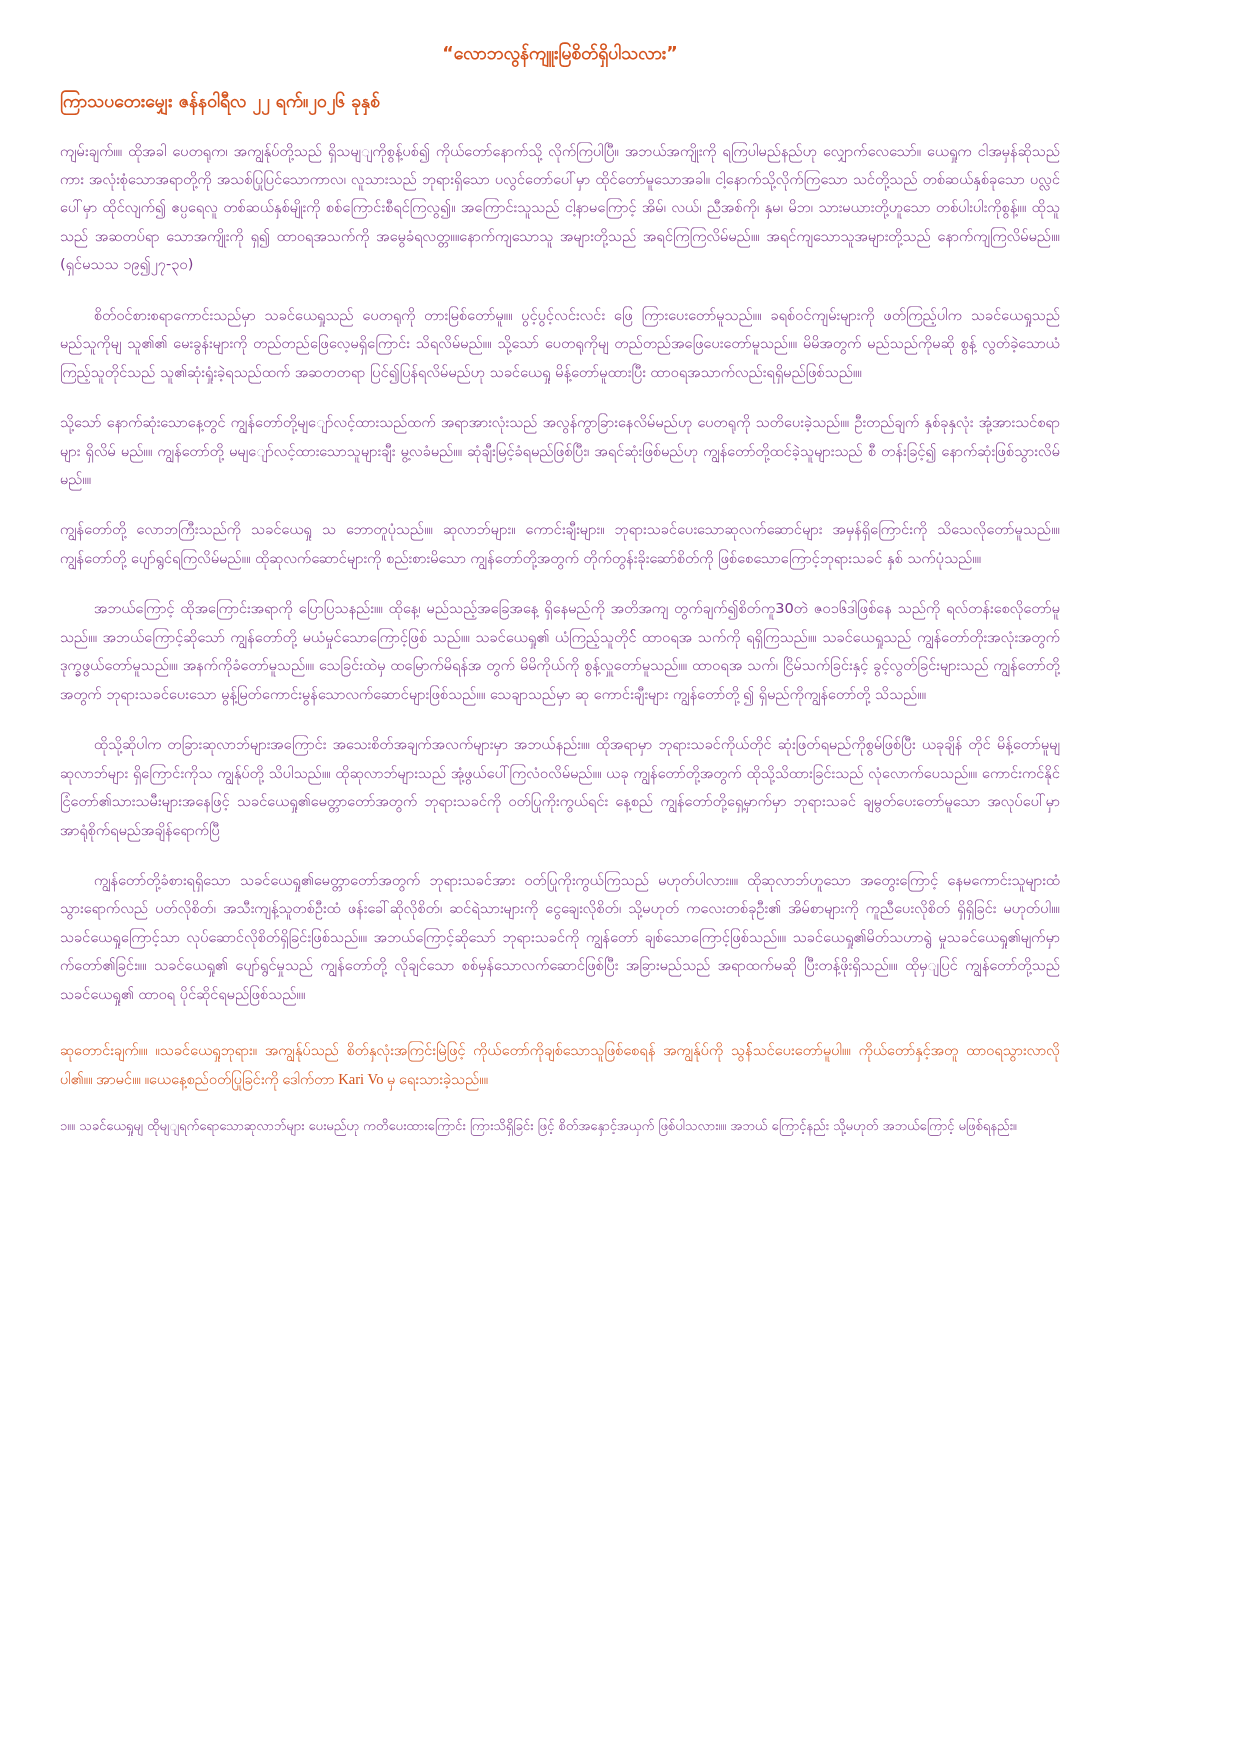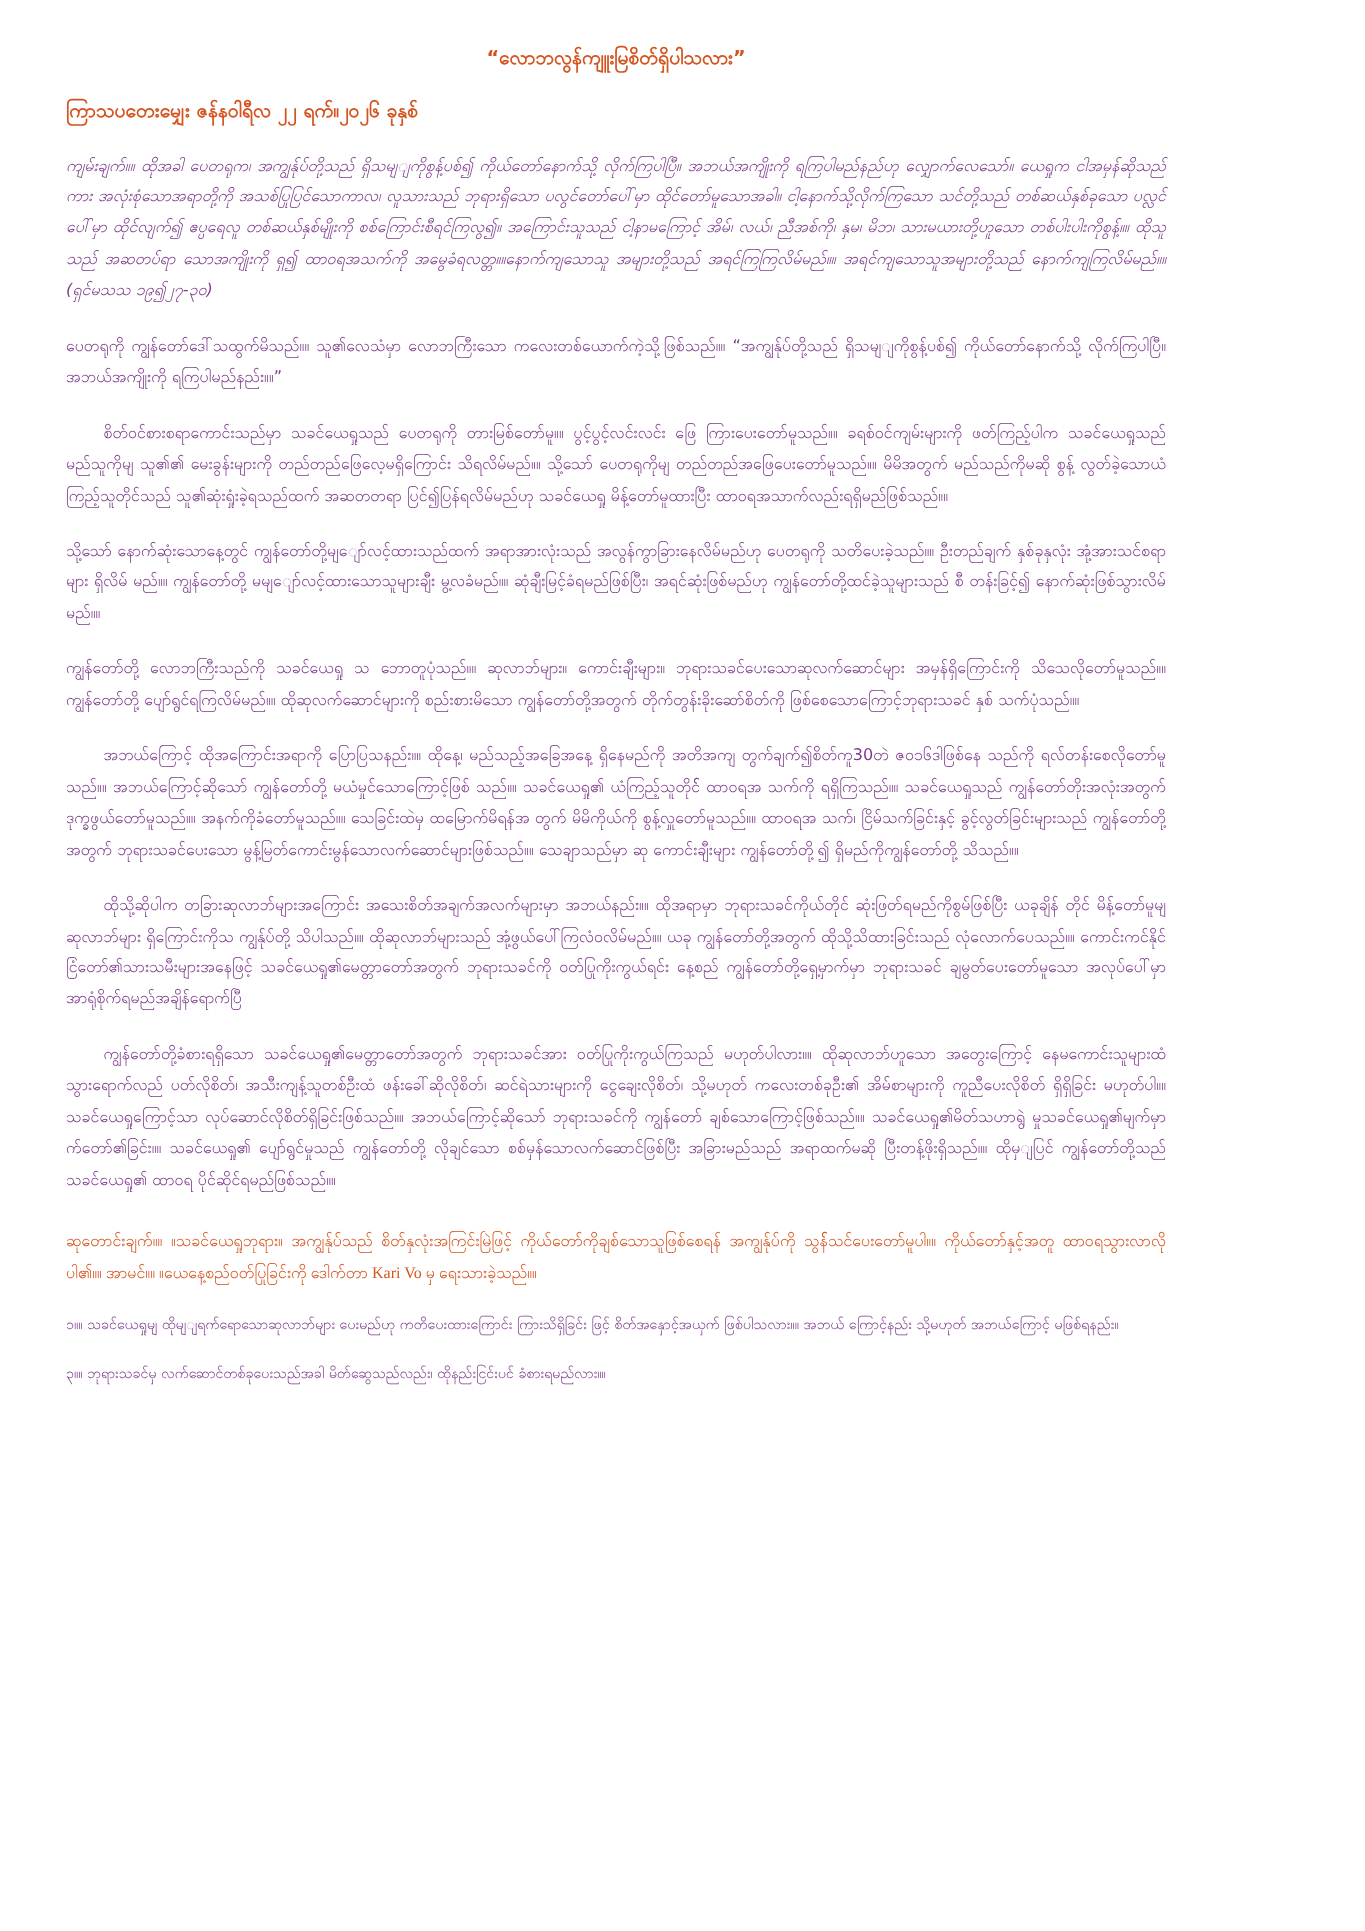--- a/index.html
+++ b/index.html
@@ -37,21 +37,20 @@
     color: #7e3b8c;
     font-size: 14.6px;
     line-height: 1.95;
     text-align: justify;
     margin: 22px 0 0 0;
   }
   .para.indent {
     text-indent: 34px;
   }
   .para.scripture {
-    font-style: italic;
   }
   .prayer {
     color: #d4541e;
     font-size: 14.6px;
     line-height: 1.95;
     text-align: justify;
     margin: 28px 0 0 0;
     font-family: Liberation Serif, serif;
   }
   .qheading {
@@ -70,31 +69,29 @@
 </style>
 </head>
 <body>
 
 <div class="page">
 
   <div class="title">“လောဘလွန်ကျူးမြစိတ်ရှိပါသလား”</div>
   <div class="subtitle">ကြာသပတေးမျှေး ဇန်နဝါရီလ ၂၂ ရက်။၂၀၂၆ ခုနှစ်</div>
 
   <div class="para scripture">ကျမ်းချက်။။ ထိုအခါ ပေတရုက၊ အကျွန်ုပ်တို့သည် ရှိသမျျကိုစွန့်ပစ်၍ ကိုယ်တော်နောက်သို့ လိုက်ကြပါပြီ။ အဘယ်အကျိုးကို ရကြပါမည်နည်ဟု လျှောက်လေသော်။ ယေရှုက ငါအမှန်ဆိုသည်ကား အလုံးစုံသောအရာတို့ကို အသစ်ပြုပြင်သောကာလ၊ လူသားသည် ဘုရားရှိသော ပလွင်တော်ပေါ်မှာ ထိုင်တော်မူသောအခါ။ ငါ့နောက်သို့လိုက်ကြသော သင်တို့သည် တစ်ဆယ်နှစ်ခုသော ပလ္လင်ပေါ်မှာ ထိုင်လျက်၍ ဧပ္ပရေလူ တစ်ဆယ်နှစ်မျိုးကို စစ်ကြောင်းစီရင်ကြလွ၍။ အကြောင်းသူသည် ငါ့နာမကြောင့် အိမ်၊ လယ်၊ ညီအစ်ကို၊ နှမ၊ မိဘ၊ သားမယားတို့ဟူသော တစ်ပါးပါးကိုစွန့်။။ ထိုသူသည် အဆတပ်ရာ သောအကျိုးကို ရှ၍ ထာဝရအသက်ကို အမွေခံရလတ္တ။။နောက်ကျသောသူ အများတို့သည် အရင်ကြကြလိမ်မည်။။ အရင်ကျသောသူအများတို့သည် နောက်ကျကြလိမ်မည်။။(ရှင်မသသ ၁၉၍၂၇-၃၀)</div>
-  <div class="para">ပေတရုကို ကျွန်တော်ဒေါ်သထွက်မိသည်။။ သူ၏လေသံမှာ လောဘကြီးသော ကလေးတစ်ယောက်ကဲ့သို့ဖြစ်သည်။။ “အကျွန်ုပ်တို့သည် ရှိသမျျကိုစွန့်ပစ်၍ ကိုယ်တော်နောက်သို့ လိုက်ကြပါပြီ။ အဘယ်အကျိုးကို ရကြပါမည်နည်း။။”</div>
   <div class="para indent">စိတ်ဝင်စားစရာကောင်းသည်မှာ သခင်ယေရှုသည် ပေတရုကို တားမြစ်တော်မူ။။ ပွင့်ပွင့်လင်းလင်း ဖြေ ကြားပေးတော်မူသည်။။ ခရစ်ဝင်ကျမ်းများကို ဖတ်ကြည့်ပါက သခင်ယေရှုသည် မည်သူကိုမျ သူ၏၏ မေးခွန်းများကို တည်တည်ဖြေလေ့မရှိကြောင်း သိရလိမ်မည်။။ သို့သော် ပေတရုကိုမျ တည်တည်အဖြေပေးတော်မူသည်။။ မိမိအတွက် မည်သည်ကိုမဆို စွန့် လွတ်ခဲ့သောယံကြည့်သူတိုင်သည် သူ၏ဆုံးရှုံးခဲ့ရသည်ထက် အဆတတရာ ပြင်၍ပြန်ရလိမ်မည်ဟု သခင်ယေရှု မိန့်တော်မူထားပြီး ထာဝရအသာက်လည်းရရှိမည်ဖြစ်သည်။။</div>
   <div class="para">သို့သော် နောက်ဆုံးသောနေ့တွင် ကျွန်တော်တို့မျျော်လင့်ထားသည်ထက် အရာအားလုံးသည် အလွန်ကွာခြားနေလိမ်မည်ဟု ပေတရုကို သတိပေးခဲ့သည်။။ ဦးတည်ချက် နှစ်ခုနှလုံး အုံ့အားသင်စရာများ ရှိလိမ် မည်။။ ကျွန်တော်တို့ မမျျော်လင့်ထားသောသူများချီး မွ့လခံမည်။။ ဆုံချီးမြင့်ခံရမည်ဖြစ်ပြီး၊ အရင်ဆုံးဖြစ်မည်ဟု ကျွန်တော်တို့ထင်ခဲ့သူများသည် စီ တန်းခြင့်၍ နောက်ဆုံးဖြစ်သွားလိမ်မည်။။</div>
   <div class="para">ကျွန်တော်တို့ လောဘကြီးသည်ကို သခင်ယေရှု သ ဘောတူပုံသည်။။ ဆုလာဘ်များ။ ကောင်းချီးများ။ ဘုရားသခင်ပေးသောဆုလက်ဆောင်များ အမှန်ရှိကြောင်းကို သိသေလိုတော်မူသည်။။ ကျွန်တော်တို့ ပျော်ရွင်ရကြလိမ်မည်။။ ထိုဆုလက်ဆောင်များကို စည်းစားမိသော ကျွန်တော်တို့အတွက် တိုက်တွန်းခိုးဆော်စိတ်ကို ဖြစ်စေသောကြောင့်ဘုရားသခင် နှစ် သက်ပုံသည်။။</div>
   <div class="para indent">အဘယ်ကြောင့် ထိုအကြောင်းအရာကို ပြောပြသနည်း။။ ထိုနေ့၊ မည်သည့်အခြေအနေ့ ရှိနေမည်ကို အတိအကျ တွက်ချက်၍စိတ်ကူ30တဲ ဇ၀၁၆ဒါဖြစ်နေ သည်ကို ရလ်တန်းစေလိုတော်မူသည်။။ အဘယ်ကြောင့်ဆိုသော် ကျွန်တော်တို့ မယံမှုင်သောကြောင့်ဖြစ် သည်။။ သခင်ယေရှု၏ ယံကြည့်သူတိုင်် ထာဝရအ သက်ကို ရရှိကြသည်။။ သခင်ယေရှုသည် ကျွန်တော်တိုးအလုံးအတွက် ဒုက္ခဖွယ်တော်မူသည်။။ အနက်ကိုခံတော်မူသည်။။ သေခြင်းထဲမှ ထမြောက်မိရန်အ တွက် မိမိကိုယ်ကို စွန့်လှူတော်မူသည်။။ ထာဝရအ သက်၊ ငြိမ်သက်ခြင်းနှင့် ခွင့်လွတ်ခြင်းများသည် ကျွန်တော်တို့အတွက် ဘုရားသခင်ပေးသော မွန့်မြတ်ကောင်းမွန်သောလက်ဆောင်များဖြစ်သည်။။ သေချာသည်မှာ ဆု ကောင်းချီးများ ကျွန်တော်တို့၍ ရှိမည်ကိုကျွန်တော်တို့ သိသည်။။</div>
   <div class="para indent">ထိုသို့ဆိုပါက တခြားဆုလာဘ်များအကြောင်း အသေးစိတ်အချက်အလက်များမှာ အဘယ်နည်း။။ ထိုအရာမှာ ဘုရားသခင်ကိုယ်တိုင် ဆုံးဖြတ်ရမည်ကိုစွမ်ဖြစ်ပြီး ယခုချိန် တိုင် မိန့်တော်မူမျ ဆုလာဘ်များ ရှိကြောင်းကိုသ ကျွန်ုပ်တို့ သိပါသည်။။ ထိုဆုလာဘ်များသည် အုံ့ဖွယ်ပေါ်ကြလံ၀လိမ်မည်။။ ယခု ကျွန်တော်တို့အတွက် ထိုသို့သိထားခြင်းသည် လုံလောက်ပေသည်။။ ကောင်းကင်နိုင်ငြံတော်၏သားသမီးများအနေဖြင့် သခင်ယေရှု၏မေတ္တာတော်အတွက် ဘုရားသခင်ကို ဝတ်ပြုကိုးကွယ်ရင်း နေ့စည် ကျွန်တော်တို့ရှေ့မှာက်မှာ ဘုရားသခင် ချမွတ်ပေးတော်မူသော အလုပ်ပေါ်မှာ အာရုံစိုက်ရမည်အချိန်ရောက်ပြီ</div>
   <div class="para indent">ကျွန်တော်တို့ခံစားရရှိသော သခင်ယေရှု၏မေတ္တာတော်အတွက် ဘုရားသခင်အား ဝတ်ပြုကိုးကွယ်ကြသည် မဟုတ်ပါလား။။ ထိုဆုလာဘ်ဟူသော အတွေးကြောင့် နေမကောင်းသူများထံ သွားရောက်လည် ပတ်လိုစိတ်၊ အသီးကျန့်သူတစ်ဦးထံ ဖန်းခေါ်ဆိုလိုစိတ်၊ ဆင်ရဲသားများကို ငွေချေးလိုစိတ်၊ သို့မဟုတ် ကလေးတစ်ခုဦး၏ အိမ်စာများကို ကူညီပေးလိုစိတ် ရှိရှိခြင်း မဟုတ်ပါ။။ သခင်ယေရှုကြောင့်သာ လုပ်ဆောင်လိုစိတ်ရှိခြင်းဖြစ်သည်။။ အဘယ်ကြောင့်ဆိုသော် ဘုရားသခင်ကို ကျွန်တော် ချစ်သောကြောင့်ဖြစ်သည်။။ သခင်ယေရှု၏မိတ်သဟာရွဲ မှုသခင်ယေရှု၏မျက်မှာက်တော်၏ခြင်း။။ သခင်ယေရှု၏ ပျော်ရွင်မှုသည် ကျွန်တော်တို့ လိုချင်သော စစ်မှန်သောလက်ဆောင်ဖြစ်ပြီး အခြားမည်သည် အရာထက်မဆို ပြီးတန့်ဖိုးရှိသည်။။ ထိုမှျပြင် ကျွန်တော်တို့သည် သခင်ယေရှု၏ ထာဝရ ပိုင်ဆိုင်ရမည်ဖြစ်သည်။။</div>
 
   <div class="prayer">
     <span>ဆုတောင်းချက်။။</span>
     <span>။သခင်ယေရှုဘုရား။ အကျွန်ုပ်သည် စိတ်နှလုံးအကြင်းမြဲဖြင့် ကိုယ်တော်ကိုချစ်သောသူဖြစ်စေရန် အကျွန်ုပ်ကို သွန််သင်ပေးတော်မူပါ။။ ကိုယ်တော်နှင့်အတူ ထာဝရသွားလာလိုပါ၏။။ အာမင်။။</span>
     <span>။ယေနေ့စည်ဝတ်ပြုခြင်းကို ဒေါက်တာ Kari Vo မှ ရေးသားခဲ့သည်။။</span>
   </div>
 
 
   <div class="question">၁။။ သခင်ယေရှုမျ ထိုမျျရက်ရောသောဆုလာဘ်များ ပေးမည်ဟု ကတိပေးထားကြောင်း ကြားသိရှိခြင်း ဖြင့် စိတ်အနှောင့်အယှက် ဖြစ်ပါသလား။။ အဘယ် ကြောင့်နည်း သို့မဟုတ် အဘယ်ကြောင့် မဖြစ်ရနည်း။</div>
-  <div class="question">၃။။ ဘုရားသခင်မှ လက်ဆောင်တစ်ခုပေးသည်အခါ မိတ်ဆွေသည်လည်း၊ ထိုနည်းငြင်းပင် ခံစားရမည်လား။။</div>
 
 </div>
 
 </body></html>

